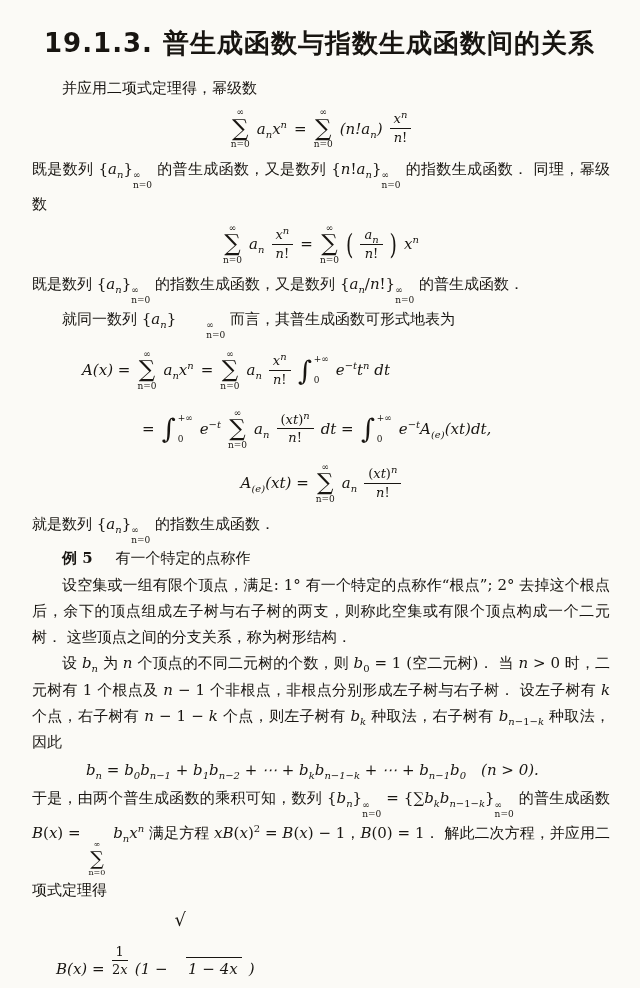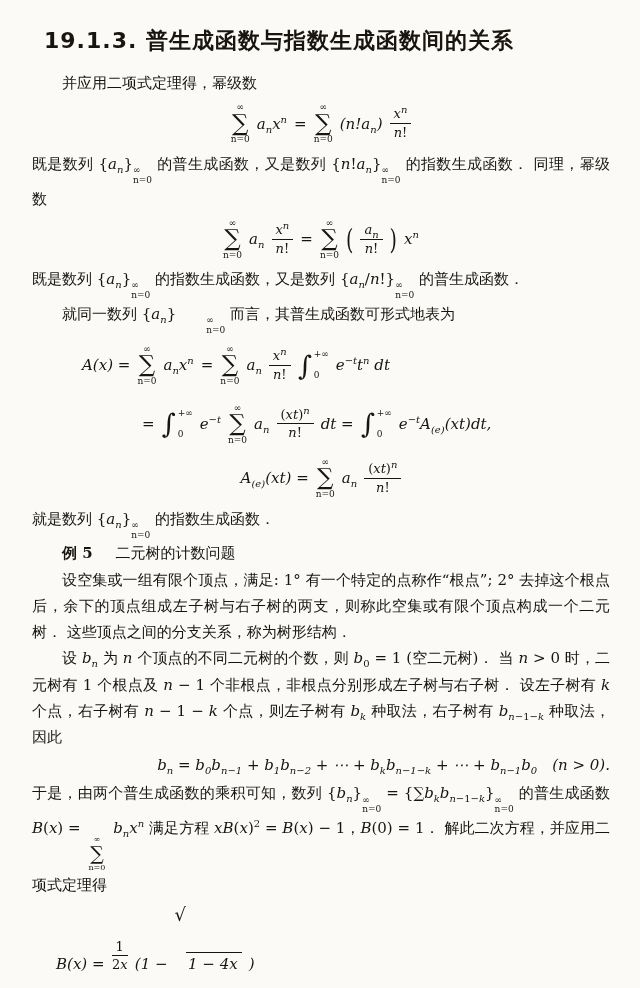--- a/index.html
+++ b/index.html
@@ -8,21 +8,21 @@
     width:640px; height:988px; margin:0 auto;
     background:#fbfaf6; color:#181511;
     font-family:"DejaVu Serif","Liberation Serif",serif;
     font-size:15px;
     padding:18px 30px 22px 32px;
     display:flex; flex-direction:column;
     position:relative; overflow:hidden;
   }
   .heading {
     font-family:"DejaVu Sans","Liberation Sans",sans-serif;
-    font-size:22px; font-weight:bold; letter-spacing:1px;
+    font-size:26px; font-weight:bold; letter-spacing:1px;
     margin:8px 0 14px 12px;
   }
   p.body { line-height:1.75; text-align:justify; }
   p.indent { text-indent:2em; }
   .m, i { font-style:italic; }
   sub, sup { font-size:10px; line-height:0; }
   .ss { display:inline-flex; flex-direction:column; align-items:flex-start;
         font-size:9px; line-height:1.1; vertical-align:-0.45em; }
   .formula { display:flex; align-items:center; gap:7px; line-height:1.2;
              font-size:15px; margin:6px 0; white-space:nowrap; }
@@ -200,28 +200,28 @@
     </span>
   </div>
 
   <p class="body">就是数列 {<i>a<sub>n</sub></i>}<span class="ss">
         <span>∞</span>
         <span>n=0</span>
       </span> 的指数生成函数．</p>
 
   <p class="body indent">
     <span class="ex-label">例 5</span>
-    <span>二元树的计数问题</span>
+    <span>有一个特定的点称作</span>
   </p>
 
   <p class="body indent">设空集或一组有限个顶点，满足: 1° 有一个特定的点称作“根点”; 2° 去掉这个根点后，余下的顶点组成左子树与右子树的两支，则称此空集或有限个顶点构成一个二元树． 这些顶点之间的分支关系，称为树形结构．</p>
 
   <p class="body indent">设 <i>b<sub>n</sub></i> 为 <i>n</i> 个顶点的不同二元树的个数，则 <i>b</i><sub>0</sub> = 1 (空二元树)． 当 <i>n</i> &gt; 0 时，二元树有 1 个根点及 <i>n</i> − 1 个非根点，非根点分别形成左子树与右子树． 设左子树有 <i>k</i> 个点，右子树有 <i>n</i> − 1 − <i>k</i> 个点，则左子树有 <i>b<sub>k</sub></i> 种取法，右子树有 <i>b</i><sub><i>n</i>−1−<i>k</i></sub> 种取法，因此</p>
 
-  <div class="formula" style="padding-left:54px;justify-content:flex-end;">
+  <div class="formula" style="padding-left:54px;">
     <span class="m"><i>b<sub>n</sub></i> = <i>b</i><sub>0</sub><i>b</i><sub><i>n</i>−1</sub> + <i>b</i><sub>1</sub><i>b</i><sub><i>n</i>−2</sub> + ⋯ + <i>b<sub>k</sub>b</i><sub><i>n</i>−1−<i>k</i></sub> + ⋯ + <i>b</i><sub><i>n</i>−1</sub><i>b</i><sub>0</sub>　(<i>n</i> &gt; 0).</span>
   </div>
 
   <p class="body">
     <span>于是，由两个普生成函数的乘积可知，数列 {<i>b<sub>n</sub></i>}<span class="ss">
           <span>∞</span>
           <span>n=0</span>
         </span> = {∑<i>b<sub>k</sub>b</i><sub><i>n</i>−1−<i>k</i></sub>}<span class="ss">
           <span>∞</span>
           <span>n=0</span>

